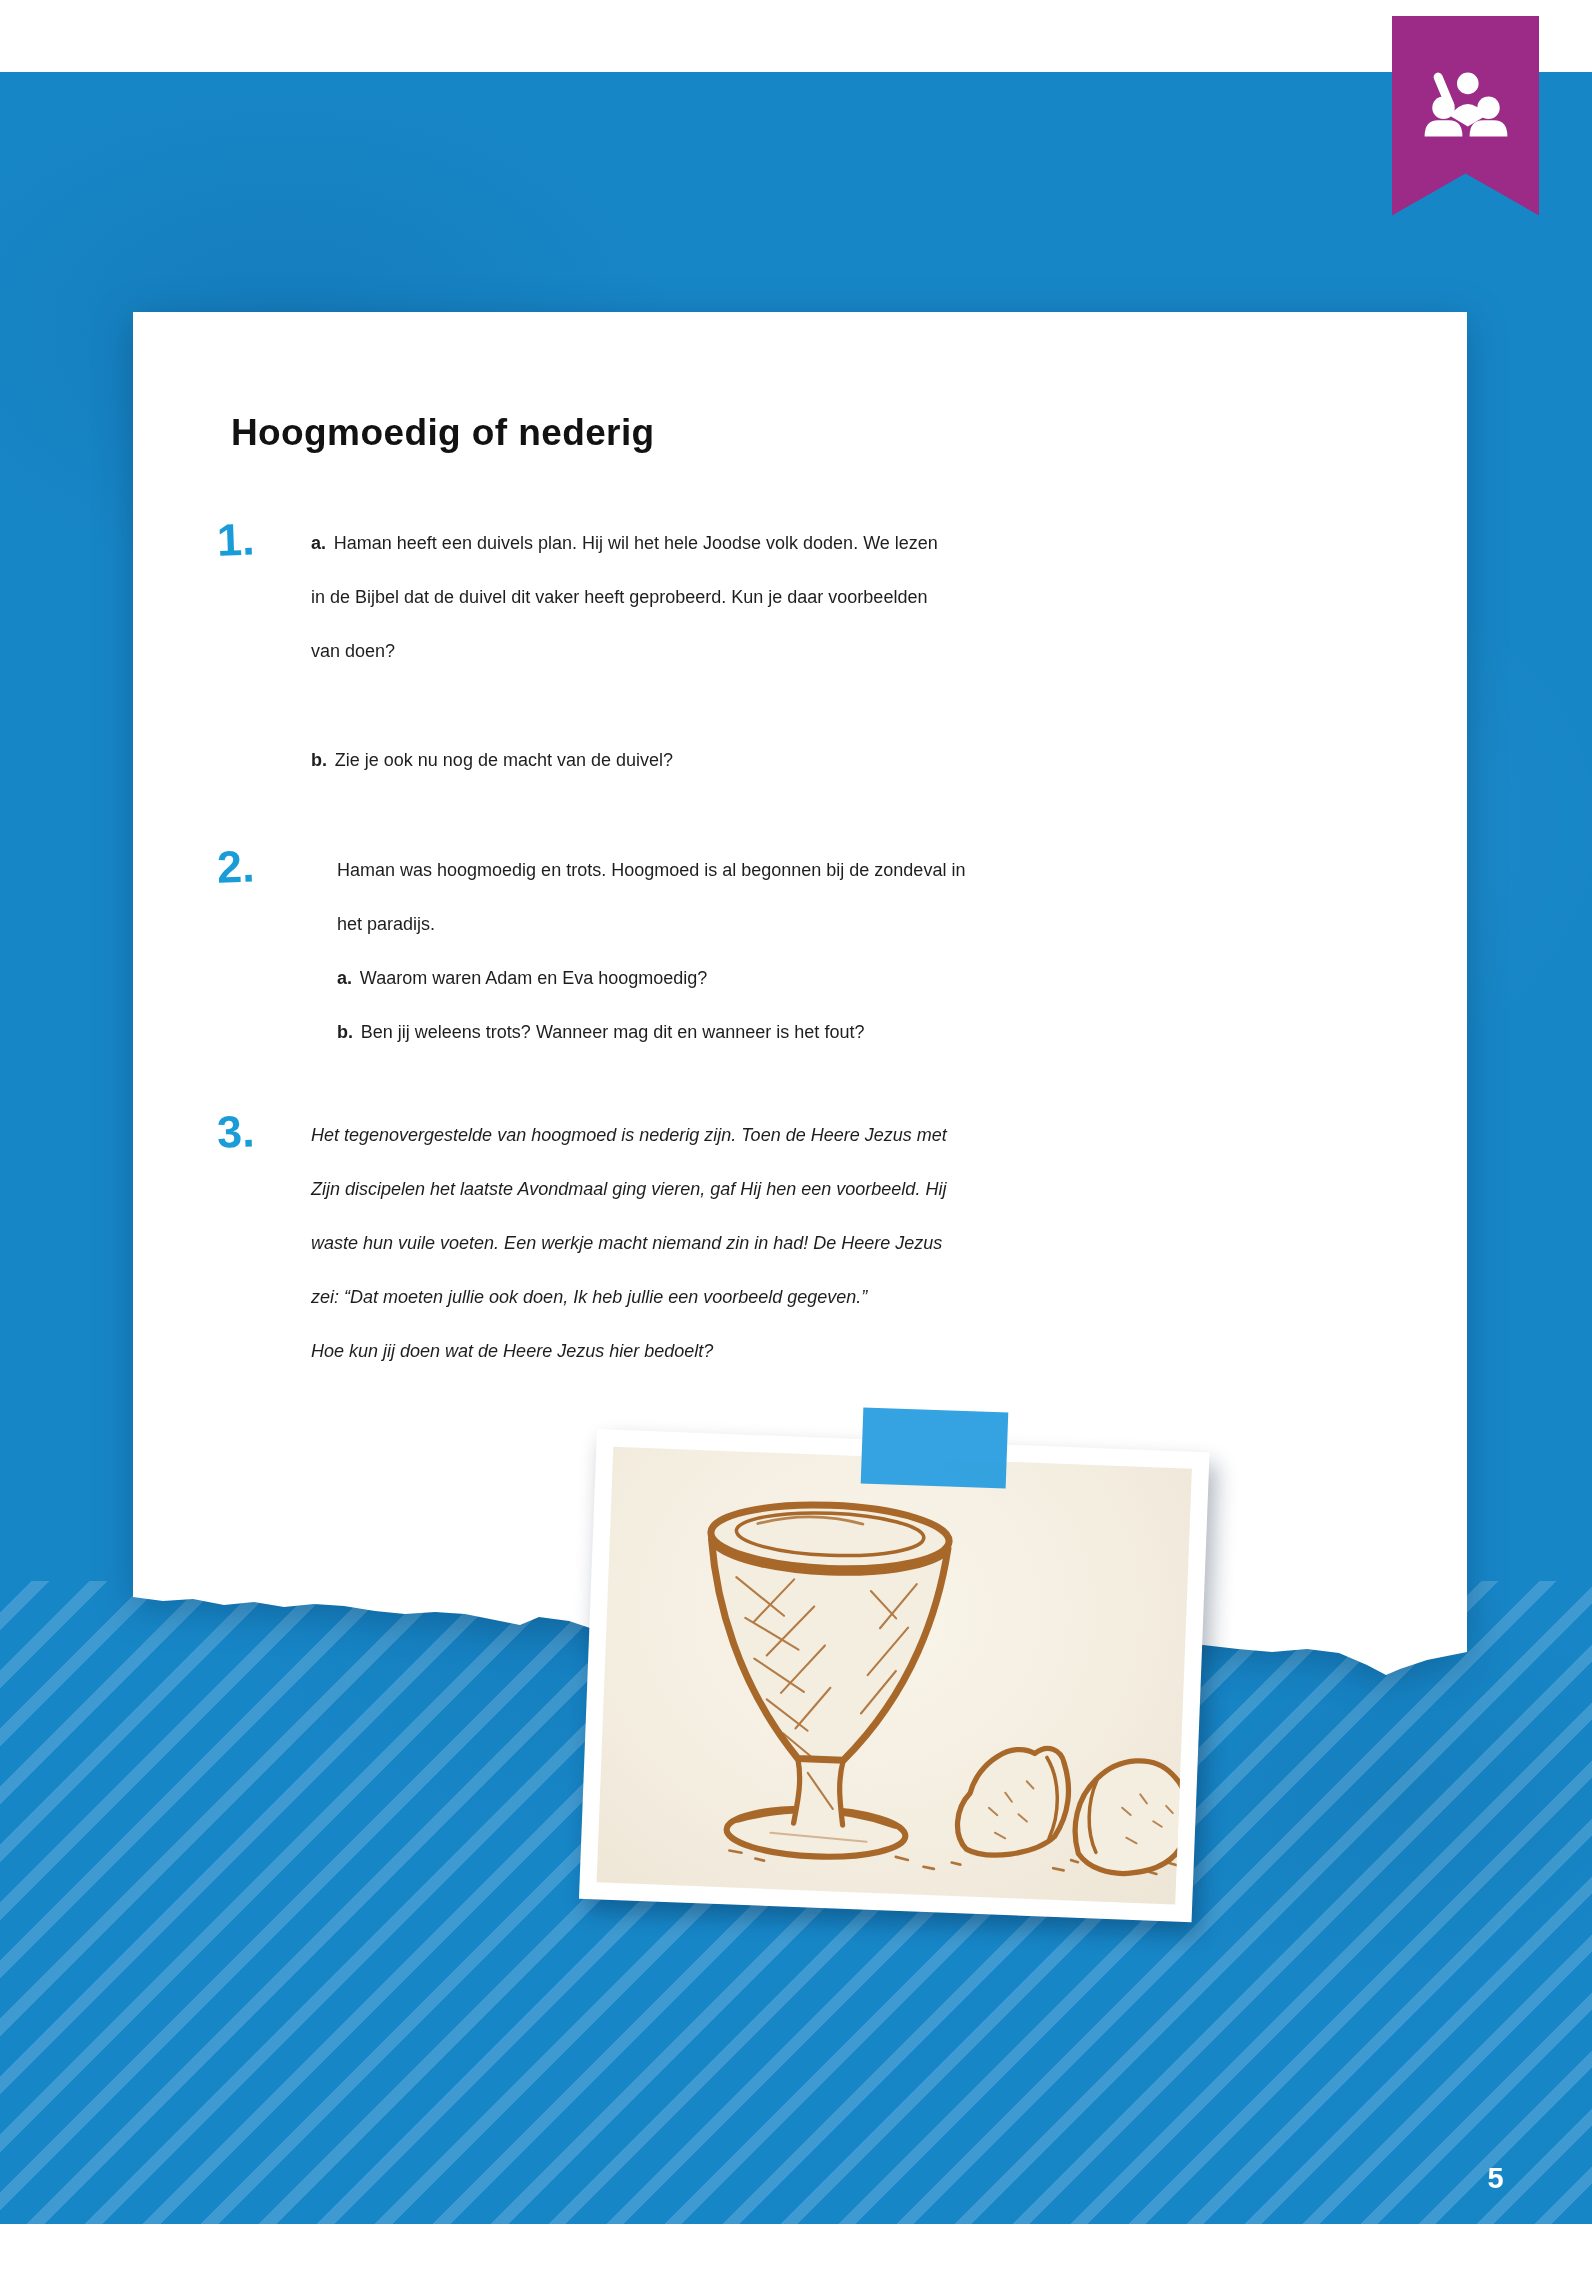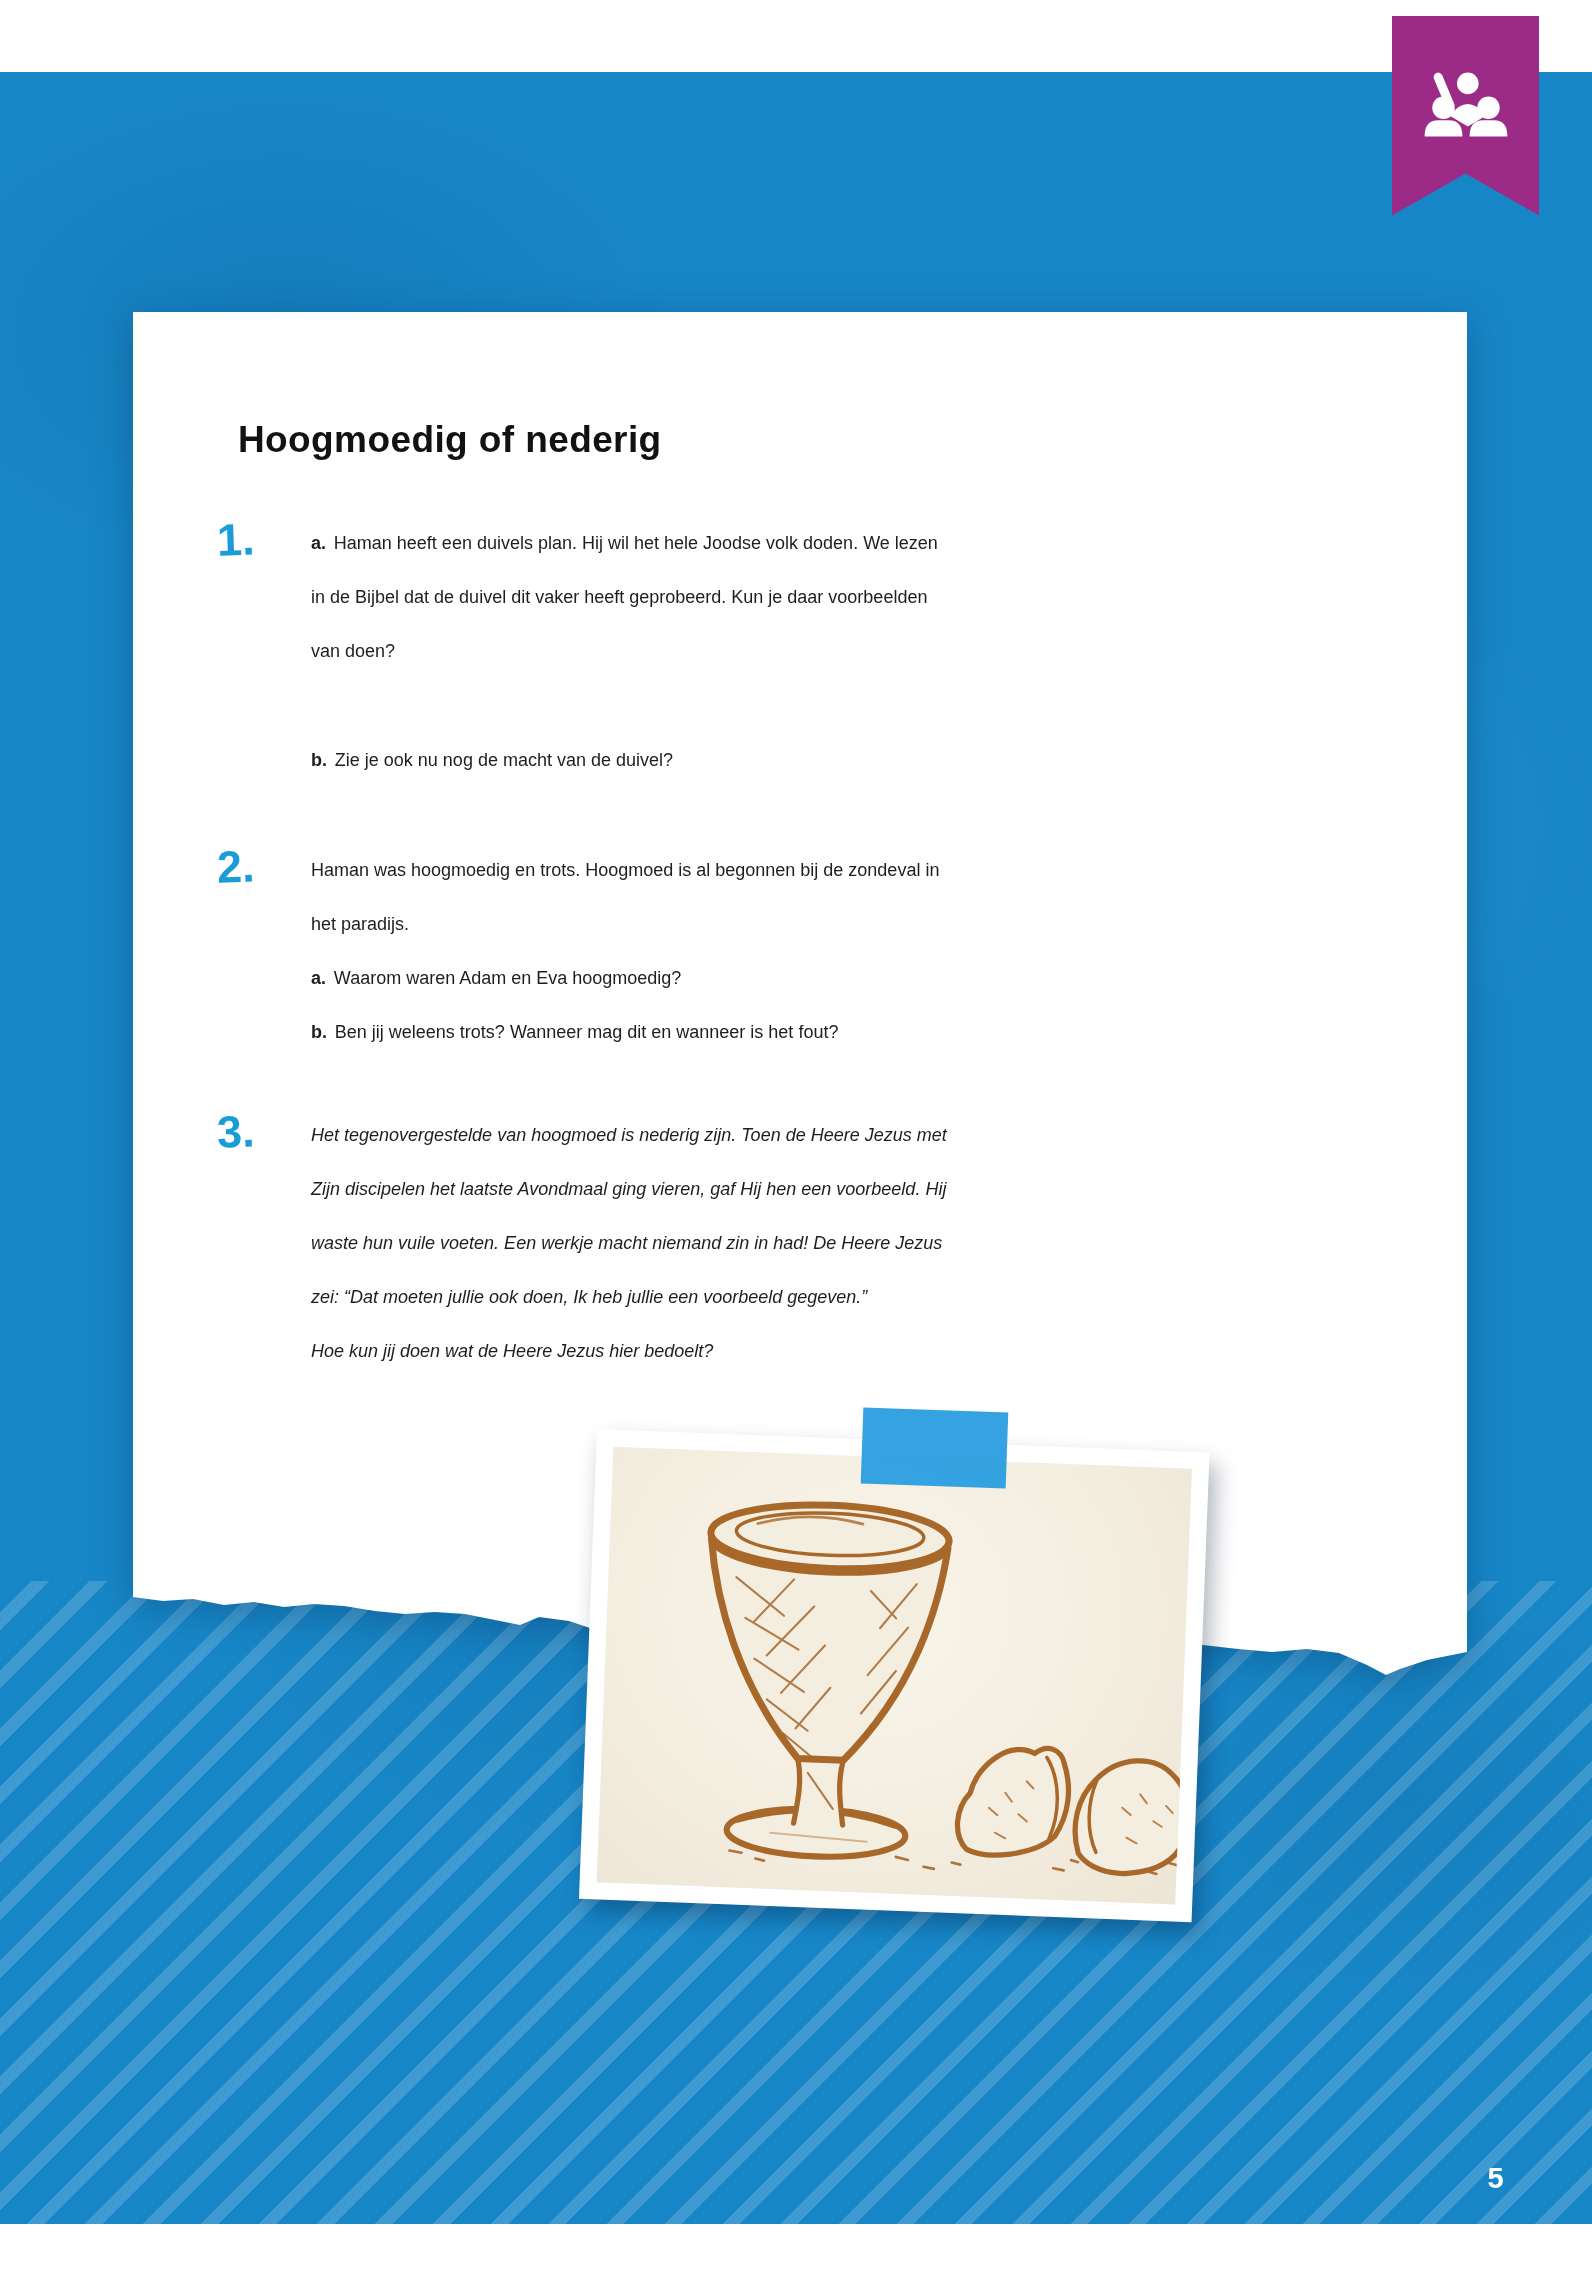--- a/index.html
+++ b/index.html
@@ -69,34 +69,34 @@
 
 <div id="page">
 
   <div class="blue-bg"></div>
   <div class="stripes"></div>
 
   <div class="paper-wrap">
     <div class="paper"></div>
   </div>
 
-  <h1 class="title" style="margin:15px;">Hoogmoedig of nederig</h1>
+  <h1 class="title" style="margin:8px;">Hoogmoedig of nederig</h1>
 
   <div class="q-num" style="top:513px;">1.</div>
   <div class="q-block" style="top:516px;">
     <div class="line"><b class="lbl">a.</b><span>Haman heeft een duivels plan. Hij wil het hele Joodse volk doden. We lezen</span></div>
     <div class="line"><span>in de Bijbel dat de duivel dit vaker heeft geprobeerd. Kun je daar voorbeelden</span></div>
     <div class="line"><span>van doen?</span></div>
   </div>
   <div class="q-block" style="top:733px;">
     <div class="line"><b class="lbl">b.</b><span>Zie je ook nu nog de macht van de duivel?</span></div>
   </div>
 
   <div class="q-num" style="top:840px;">2.</div>
-  <div class="q-block" style="top:843px;">
+  <div class="q-block" style="top:843px;margin-left:26px;">
     <div class="line"><span>Haman was hoogmoedig en trots. Hoogmoed is al begonnen bij de zondeval in</span></div>
     <div class="line"><span>het paradijs.</span></div>
     <div class="line"><b class="lbl">a.</b><span>Waarom waren Adam en Eva hoogmoedig?</span></div>
     <div class="line"><b class="lbl">b.</b><span>Ben jij weleens trots? Wanneer mag dit en wanneer is het fout?</span></div>
   </div>
 
   <div class="q-num" style="top:1105px;">3.</div>
   <div class="q-block" style="top:1108px;font-style:italic;">
     <div class="line"><span>Het tegenovergestelde van hoogmoed is nederig zijn. Toen de Heere Jezus met</span></div>
     <div class="line"><span>Zijn discipelen het laatste Avondmaal ging vieren, gaf Hij hen een voorbeeld. Hij</span></div>

